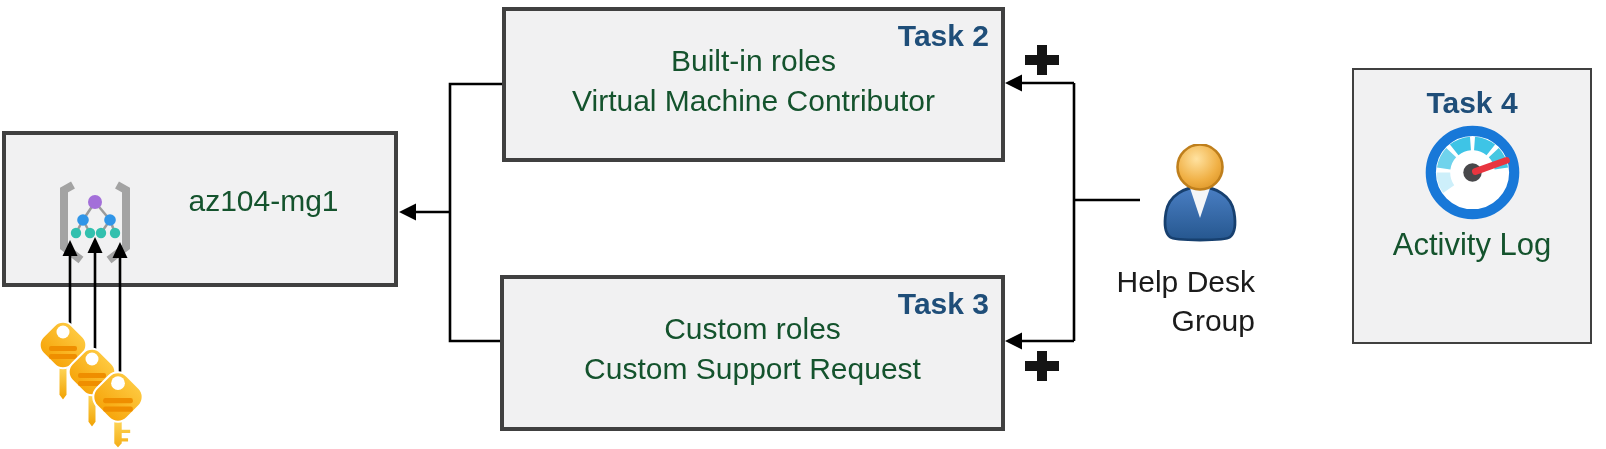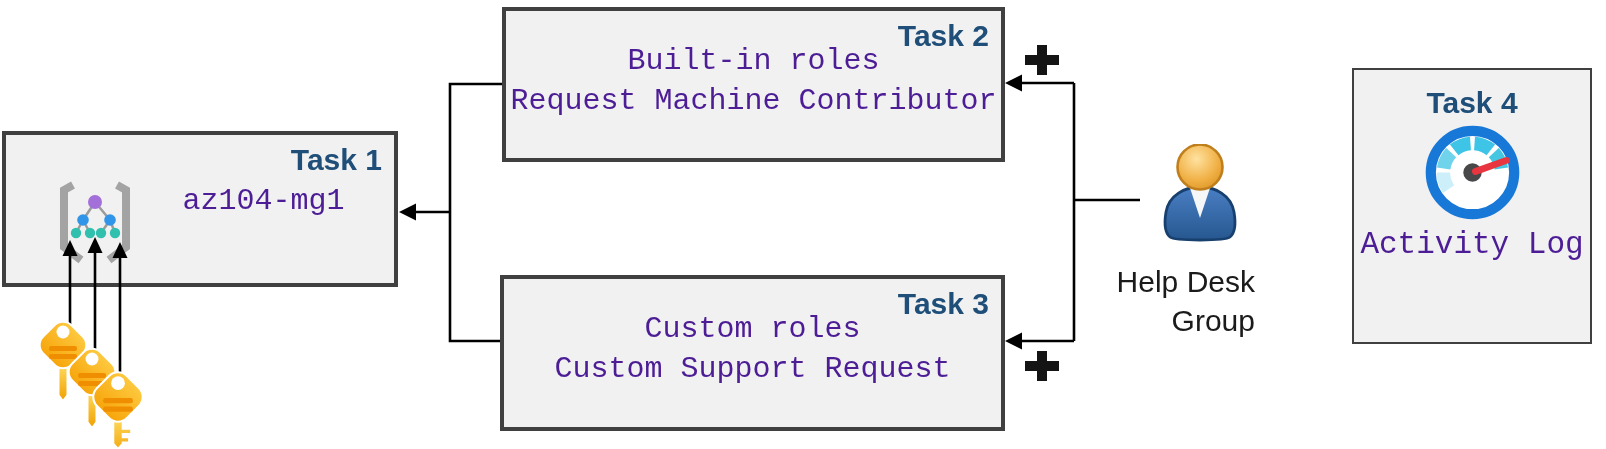--- a/index.html
+++ b/index.html
@@ -12,21 +12,21 @@
   }
   .task-badge{
     position:absolute;top:8px;right:12px;font-weight:700;font-size:30px;color:#1f4e79;
     line-height:1.1;white-space:nowrap;
   }
   .box-center{
     position:absolute;left:0;right:0;top:0;bottom:0;
     display:flex;flex-direction:column;align-items:center;justify-content:center;
     padding-bottom:8px;
   }
-  .box-line{font-size:30px;line-height:40px;color:#4c1d95;white-space:nowrap;text-align:center;font-family:Liberation Mono, monospace;}
+  .box-line{font-size:30px;line-height:40px;color:#14532d;white-space:nowrap;text-align:center;}
   #task1-box .box-center{left:127px;padding-bottom:16px;}
   #task4-box{border-width:2px;display:flex;flex-direction:column;align-items:center;}
   #task4-box .task-badge{position:static;margin-top:16px;}
   #task4-box .gauge-wrap{margin-top:5px;line-height:0;}
   #task4-box .box-line{margin-top:4px;font-size:31px;}
   .overlay{position:absolute;left:0;top:0;pointer-events:none;}
   .abs{position:absolute;line-height:0;}
   .plus{position:absolute;width:34px;height:30px;}
   .plus .bar-h{position:absolute;left:0;top:10px;width:34px;height:10px;background:#141414;}
   .plus .bar-v{position:absolute;left:12px;top:0;width:10px;height:30px;background:#141414;}
@@ -34,21 +34,20 @@
     position:absolute;left:1050px;top:262px;width:205px;text-align:right;
     font-size:30px;line-height:39px;color:#1b1b1b;
   }
 </style>
 </head>
 <body>
 
 <div class="canvas">
 
   <div class="taskbox" id="task1-box" style="left:2px;top:131px;width:396px;height:156px;">
-    <div class="task-badge">Task 1</div>
     <div class="box-center">
       <div class="box-line">az104-mg1</div>
     </div>
 
     <span class="abs" style="left:48px;top:45px;">
       <svg width="82" height="86" viewBox="0 0 82 86">
         <path d="M19 5 L10 10 L10 67 L27 80" fill="none" stroke="#a3a3a3" stroke-width="8" stroke-linejoin="miter"></path>
         <path d="M63 5 L72 10 L72 67 L55 80" fill="none" stroke="#a3a3a3" stroke-width="8" stroke-linejoin="miter"></path>
         <g stroke="#9b9b9b" stroke-width="2.5">
           <line x1="41" y1="22" x2="29" y2="40"></line>
@@ -66,21 +65,21 @@
         <circle cx="47" cy="53" r="5.2" fill="#32c0ae"></circle>
         <circle cx="61" cy="53" r="5.2" fill="#32c0ae"></circle>
       </svg>
     </span>
   </div>
 
   <div class="taskbox" id="task2-box" style="left:502px;top:7px;width:503px;height:155px;">
     <div class="task-badge">Task 2</div>
     <div class="box-center">
       <div class="box-line">Built-in roles</div>
-      <div class="box-line">Request Machine Contributor</div>
+      <div class="box-line">Virtual Machine Contributor</div>
     </div>
   </div>
 
   <div class="taskbox" id="task3-box" style="left:500px;top:275px;width:505px;height:156px;">
     <div class="task-badge">Task 3</div>
     <div class="box-center">
       <div class="box-line">Custom roles</div>
       <div class="box-line">Custom Support Request</div>
     </div>
   </div>

